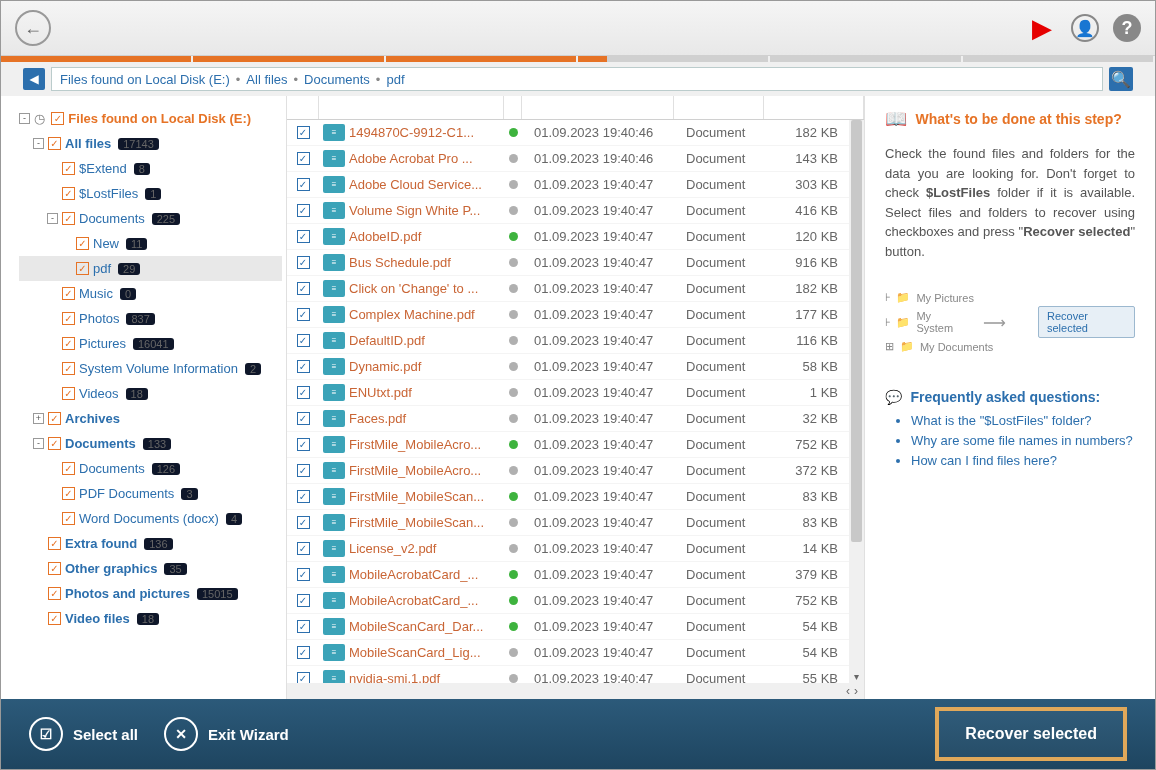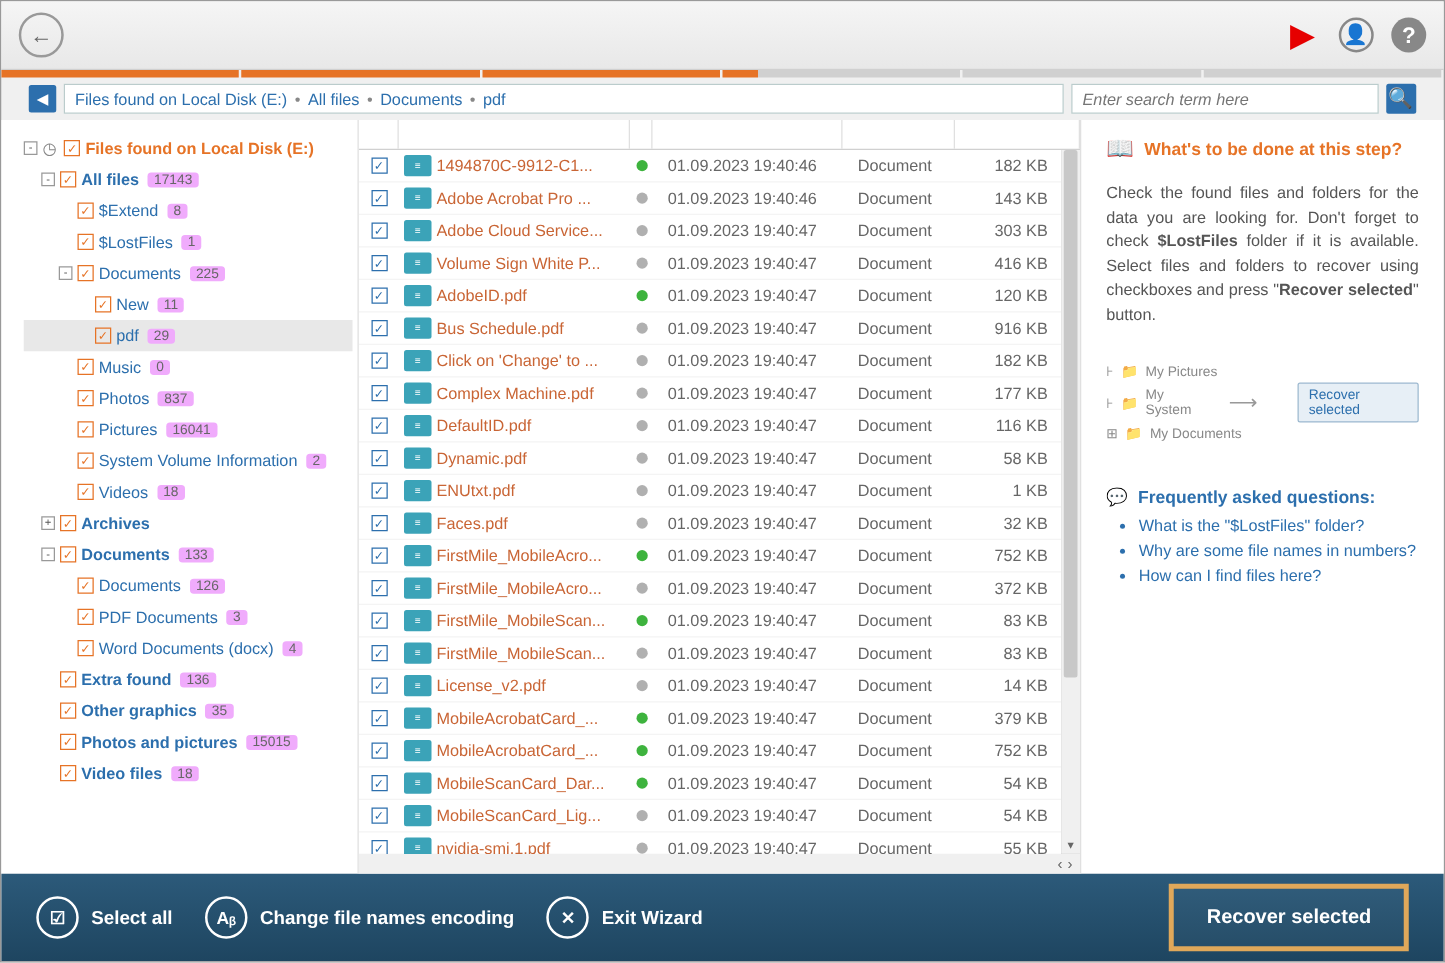--- a/index.html
+++ b/index.html
@@ -35,21 +35,21 @@
 
 
 .tree { width: 285px; padding: 10px 4px 10px 18px; font-size: 13px; overflow-y: auto; }
 .tree-node { display: flex; align-items: center; height: 25px; gap: 4px; cursor: pointer; white-space: nowrap; }
 .tree-node .toggle { width: 11px; height: 11px; border: 1px solid #999; display: inline-flex; align-items: center; justify-content: center; font-size: 9px; color: #555; line-height: 1; }
 .tree-node .toggle.empty { visibility: hidden; }
 .tree-node .chk { width: 13px; height: 13px; border: 1px solid #e67326; display: inline-flex; align-items: center; justify-content: center; color: #e67326; font-size: 10px; }
 .tree-node .label { color: #2c6fad; }
 .tree-node .label.orange { color: #e67326; font-weight: bold; }
 .tree-node .label.bold { font-weight: bold; }
-.tree-node .count { background: #f0abfc; color: #666; font-size: 11px; padding: 0 5px; border-radius: 3px; margin-left: 3px; }
+.tree-node .count { background: #0f172a; color: #666; font-size: 11px; padding: 0 5px; border-radius: 3px; margin-left: 3px; }
 .tree-node.selected { background: #e8e8e8; }
 .i1 { padding-left: 14px; } .i2 { padding-left: 28px; } .i3 { padding-left: 42px; }
 .clock-icon::before { content: "◷"; color: #888; margin-right: 2px; }
 
 
 .filelist { flex: 1; border-left: 1px solid #e0e0e0; border-right: 1px solid #e0e0e0; overflow: hidden; display: flex; flex-direction: column; position: relative; }
 .filelist-body { flex: 1; overflow-y: auto; }
 .file-row { display: flex; align-items: center; height: 26px; font-size: 13px; border-bottom: 1px solid #f4f4f4; padding-right: 8px; }
 .file-row .c-chk { width: 32px; display: flex; justify-content: center; }
 .file-row .chk { width: 13px; height: 13px; border: 1px solid #2c6fad; display: inline-flex; align-items: center; justify-content: center; color: #2c6fad; font-size: 10px; }
@@ -115,21 +115,20 @@
   <div class="crumb-back">◀</div>
   <div class="crumb-box">
     <span>Files found on Local Disk (E:)</span>
       <span class="sep">•</span>
     <span>All files</span>
       <span class="sep">•</span>
     <span>Documents</span>
       <span class="sep">•</span>
     <span>pdf</span>
   </div>
-  <input class="search-box" placeholder="Enter search term here" style="">
   <div class="search-btn">🔍</div>
 </div>
 
 <div class="main">
 
   <div class="tree" id="tree">
       <div class="tree-node i0">
         <span class="toggle">-</span>
         <span class="clock-icon"></span>
         <span class="chk">✓</span>
@@ -646,24 +645,20 @@
     </ul>
   </div>
 </div>
 
 <div class="footer">
   <div class="f-btn">
     <div class="circ">☑</div>
     <span>Select all</span>
   </div>
   <div class="f-btn">
-    <div class="circ">Aᵦ</div>
-    <span>Change file names encoding</span>
-  </div>
-  <div class="f-btn">
     <div class="circ">✕</div>
     <span>Exit Wizard</span>
   </div>
   <div class="f-spacer"></div>
   <div class="recover-btn">
     <span>Recover selected</span>
   </div>
 </div>
 
 </body></html>

